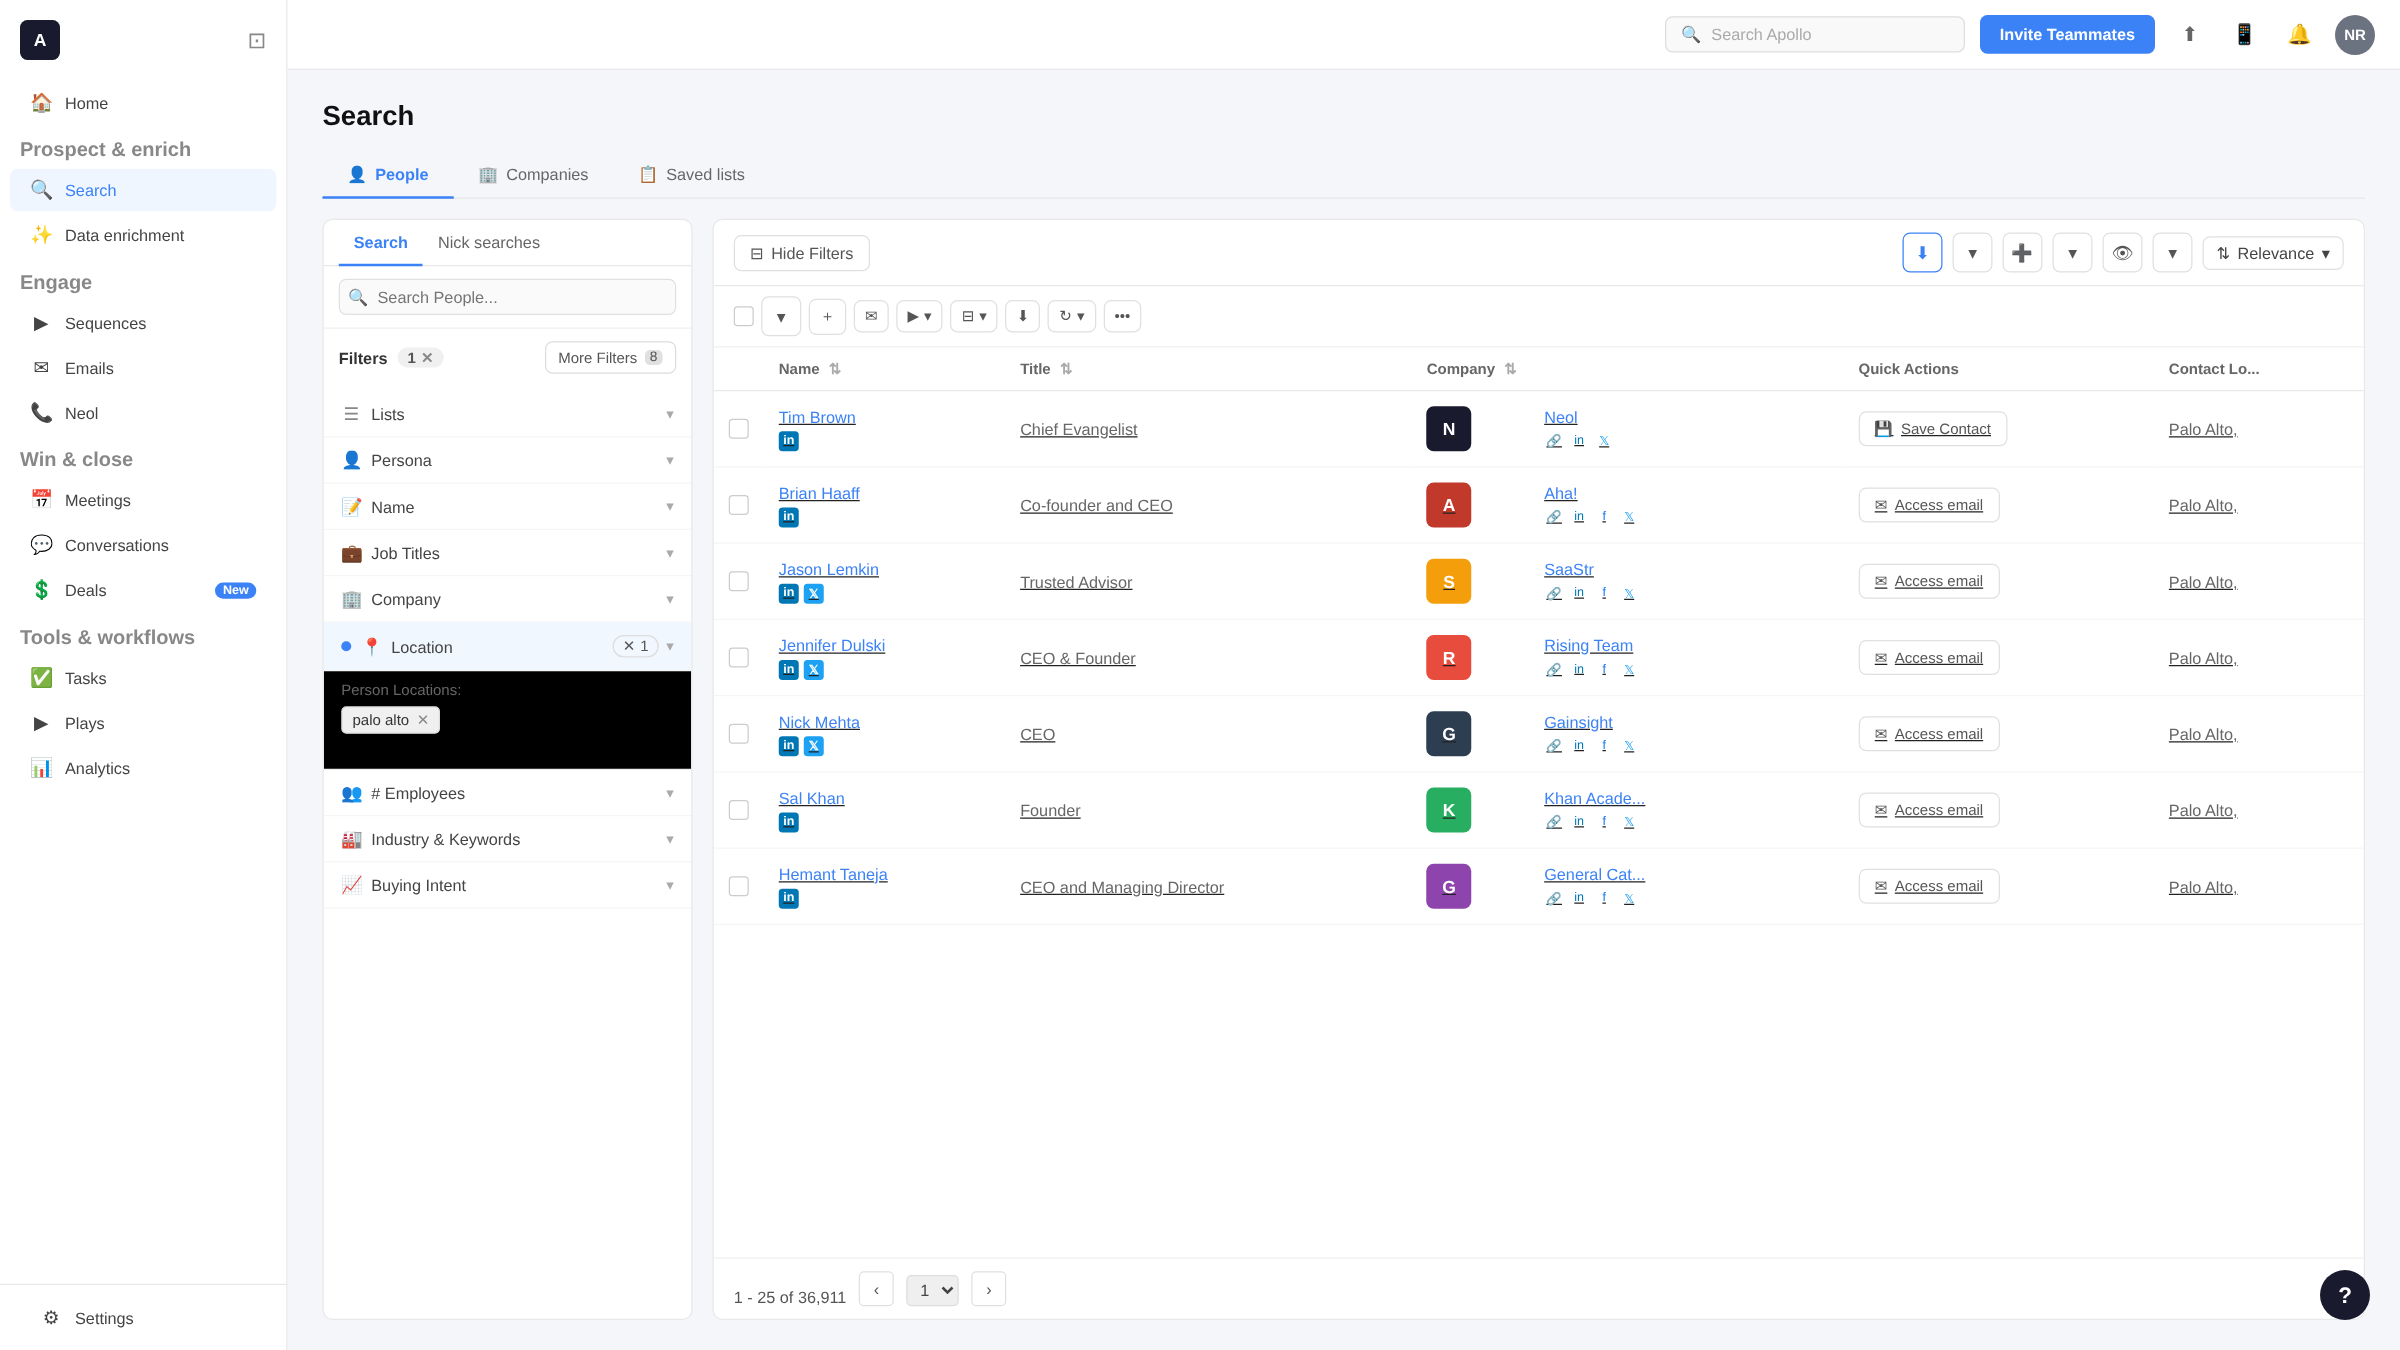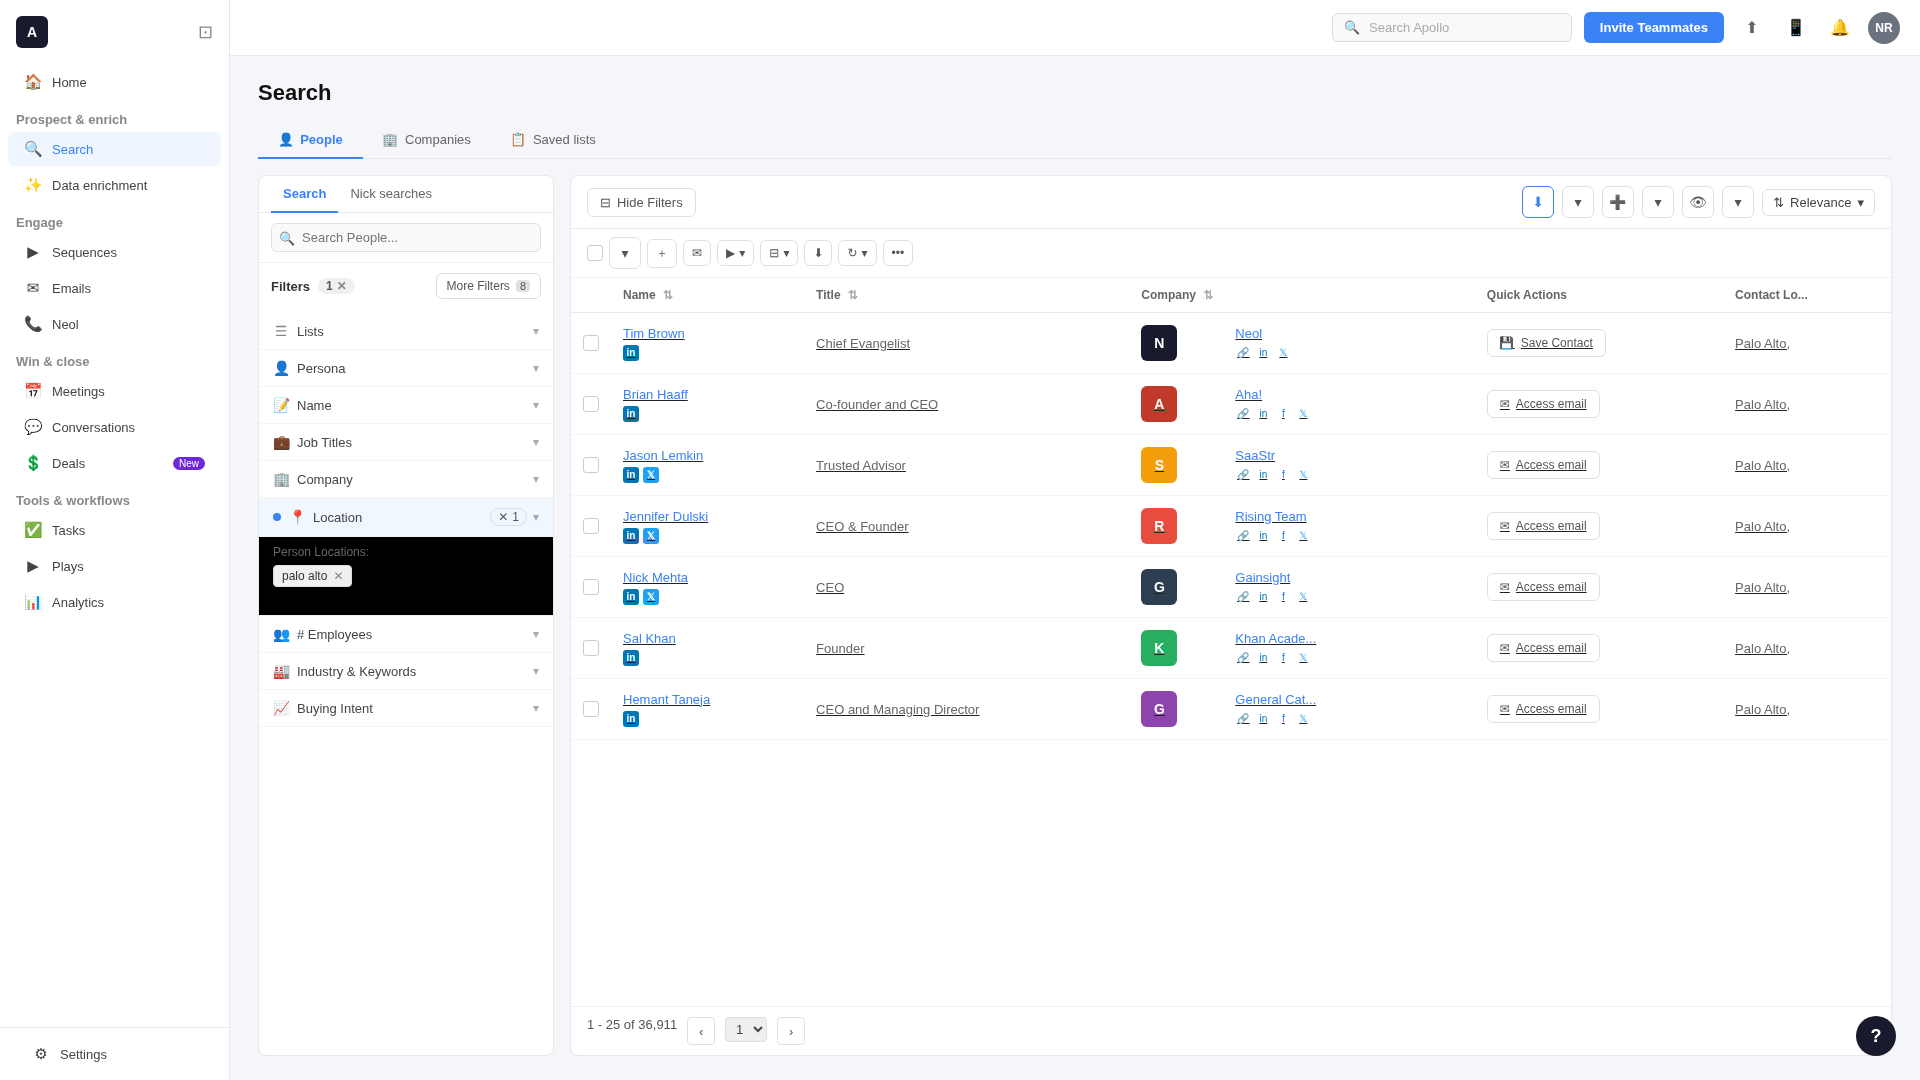--- a/index.html
+++ b/index.html
@@ -15,25 +15,25 @@
     .search-apollo { display: flex; align-items: center; gap: 8px; border: 1px solid #ddd; border-radius: 6px; padding: 6px 12px; width: 240px; color: #888; font-size: 13px; background: #f9f9f9; }
     .btn-invite { background: #3b82f6; color: #fff; border: none; border-radius: 6px; padding: 8px 16px; font-size: 13px; font-weight: 600; cursor: pointer; }
     .topbar-icon { width: 32px; height: 32px; display: flex; align-items: center; justify-content: center; color: #666; cursor: pointer; font-size: 16px; }
     .avatar { width: 32px; height: 32px; border-radius: 50%; background: #6b7280; color: #fff; display: flex; align-items: center; justify-content: center; font-size: 12px; font-weight: 700; cursor: pointer; }
 
     
     .sidebar-logo { padding: 16px; display: flex; align-items: center; justify-content: space-between; }
     .logo-icon { width: 32px; height: 32px; background: #1a1a2e; border-radius: 6px; display: flex; align-items: center; justify-content: center; color: #fff; font-weight: 700; font-size: 14px; }
     .sidebar-toggle { color: #888; cursor: pointer; font-size: 18px; }
 
-    .sidebar-section-label { font-size: 13px; color: #888; font-weight: 600; padding: 12px 16px 4px; text-transform: none; }
+    .sidebar-section-label { font-size: 16px; color: #888; font-weight: 600; padding: 12px 16px 4px; text-transform: none; }
     .sidebar-item { display: flex; align-items: center; gap: 10px; padding: 8px 16px; cursor: pointer; border-radius: 6px; margin: 1px 8px; color: #444; font-size: 13px; }
     .sidebar-item.active { background: #eff6ff; color: #3b82f6; }
     .sidebar-item .si-icon { width: 18px; text-align: center; font-size: 15px; }
-    .badge-new { background: #6d28d9; color: #fff; font-size: 10px; font-weight: 400; padding: 1px 6px; border-radius: 10px; margin-left: auto; }
+    .badge-new { background: #3b82f6; color: #fff; font-size: 10px; font-weight: 700; padding: 1px 6px; border-radius: 10px; margin-left: auto; }
     .sidebar-settings { margin-top: auto; border-top: 1px solid #e8e8e8; padding: 8px; }
 
     
     .content { flex: 1; overflow: auto; padding: 24px 28px; display: flex; flex-direction: column; gap: 16px; }
     .page-title { font-size: 22px; font-weight: 700; color: #111; }
 
     
     .tabs { display: flex; gap: 0; border-bottom: 1px solid #e8e8e8; }
     .tab { padding: 10px 20px; cursor: pointer; font-size: 13px; color: #666; display: flex; align-items: center; gap: 6px; border-bottom: 2px solid transparent; margin-bottom: -1px; }
     .tab.active { color: #3b82f6; border-bottom-color: #3b82f6; font-weight: 600; }
@@ -110,21 +110,21 @@
     .company-name { color: #3b82f6; font-weight: 500; cursor: pointer; }
     .company-links { display: flex; gap: 4px; }
     .company-link { width: 16px; height: 16px; display: flex; align-items: center; justify-content: center; font-size: 10px; color: #888; cursor: pointer; }
 
     .access-email-btn { display: flex; align-items: center; gap: 6px; border: 1px solid #e0e0e0; border-radius: 6px; padding: 6px 12px; font-size: 12px; color: #555; cursor: pointer; white-space: nowrap; background: #fff; }
     .save-contact-btn { display: flex; align-items: center; gap: 6px; border: 1px solid #e0e0e0; border-radius: 6px; padding: 6px 12px; font-size: 12px; color: #555; cursor: pointer; white-space: nowrap; background: #fff; }
 
     .location-text { color: #666; font-size: 13px; }
 
     
-    .pagination { display: flex; align-items: flex-start; gap: 10px; padding: 10px 16px; border-top: 1px solid #f0f0f0; font-size: 13px; color: #555; }
+    .pagination { display: flex; align-items: flex-end; gap: 10px; padding: 10px 16px; border-top: 1px solid #f0f0f0; font-size: 13px; color: #555; }
     .page-btn { width: 28px; height: 28px; border: 1px solid #e0e0e0; border-radius: 4px; display: flex; align-items: center; justify-content: center; cursor: pointer; color: #555; font-size: 13px; }
     .page-select { border: 1px solid #ddd; border-radius: 4px; padding: 3px 6px; font-size: 13px; color: #444; }
 
     
     .help-btn { position: fixed; bottom: 24px; right: 24px; width: 40px; height: 40px; background: #1a1a2e; border-radius: 50%; display: flex; align-items: center; justify-content: center; color: #fff; font-size: 18px; cursor: pointer; font-weight: 700; }
   </style>
 </head>
 <body>
 
 <div class="app">

